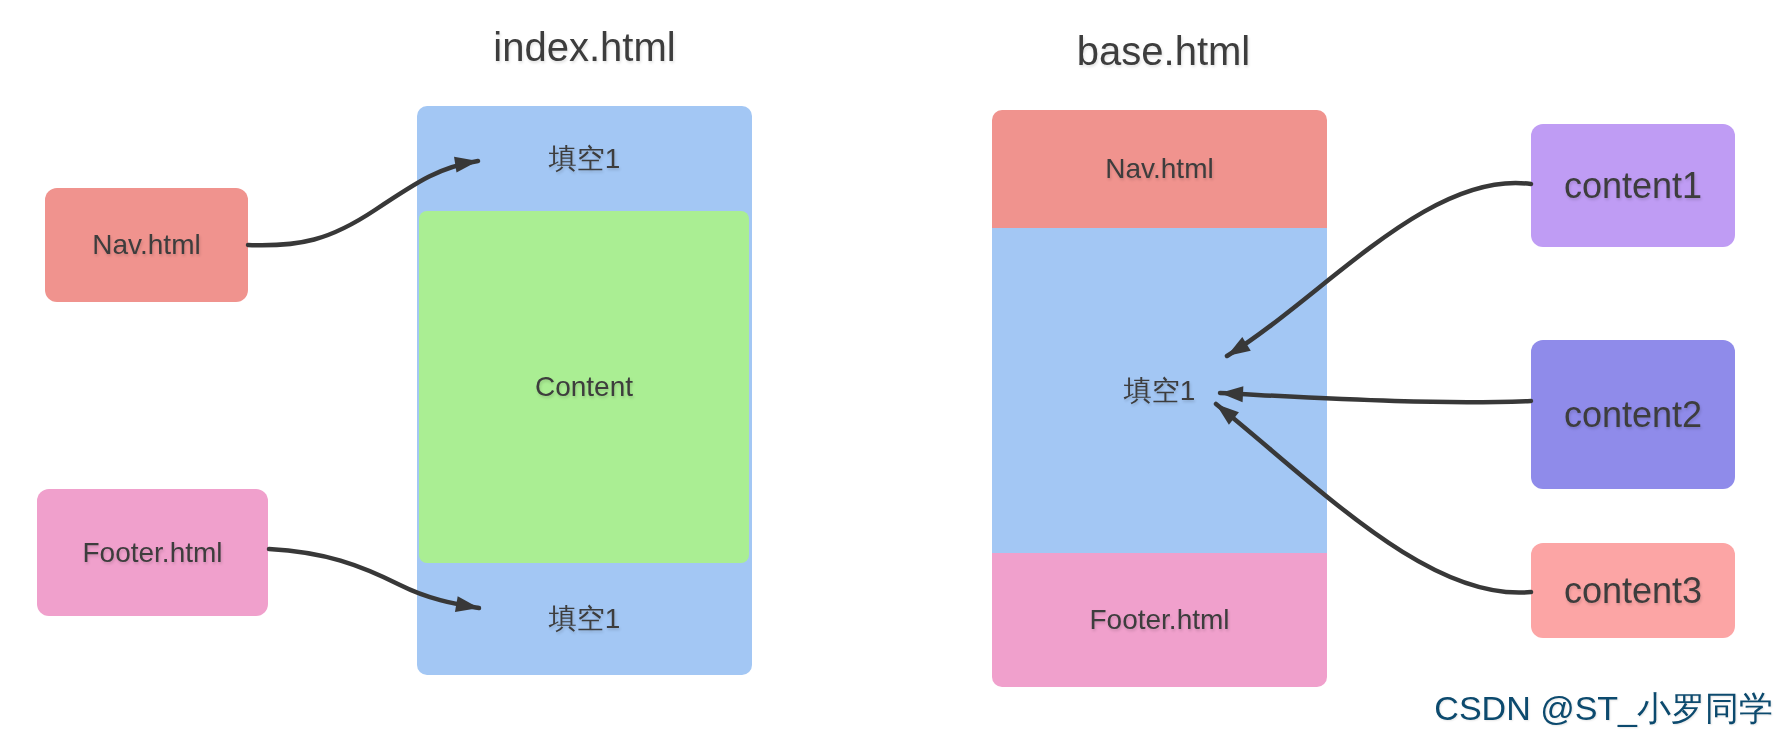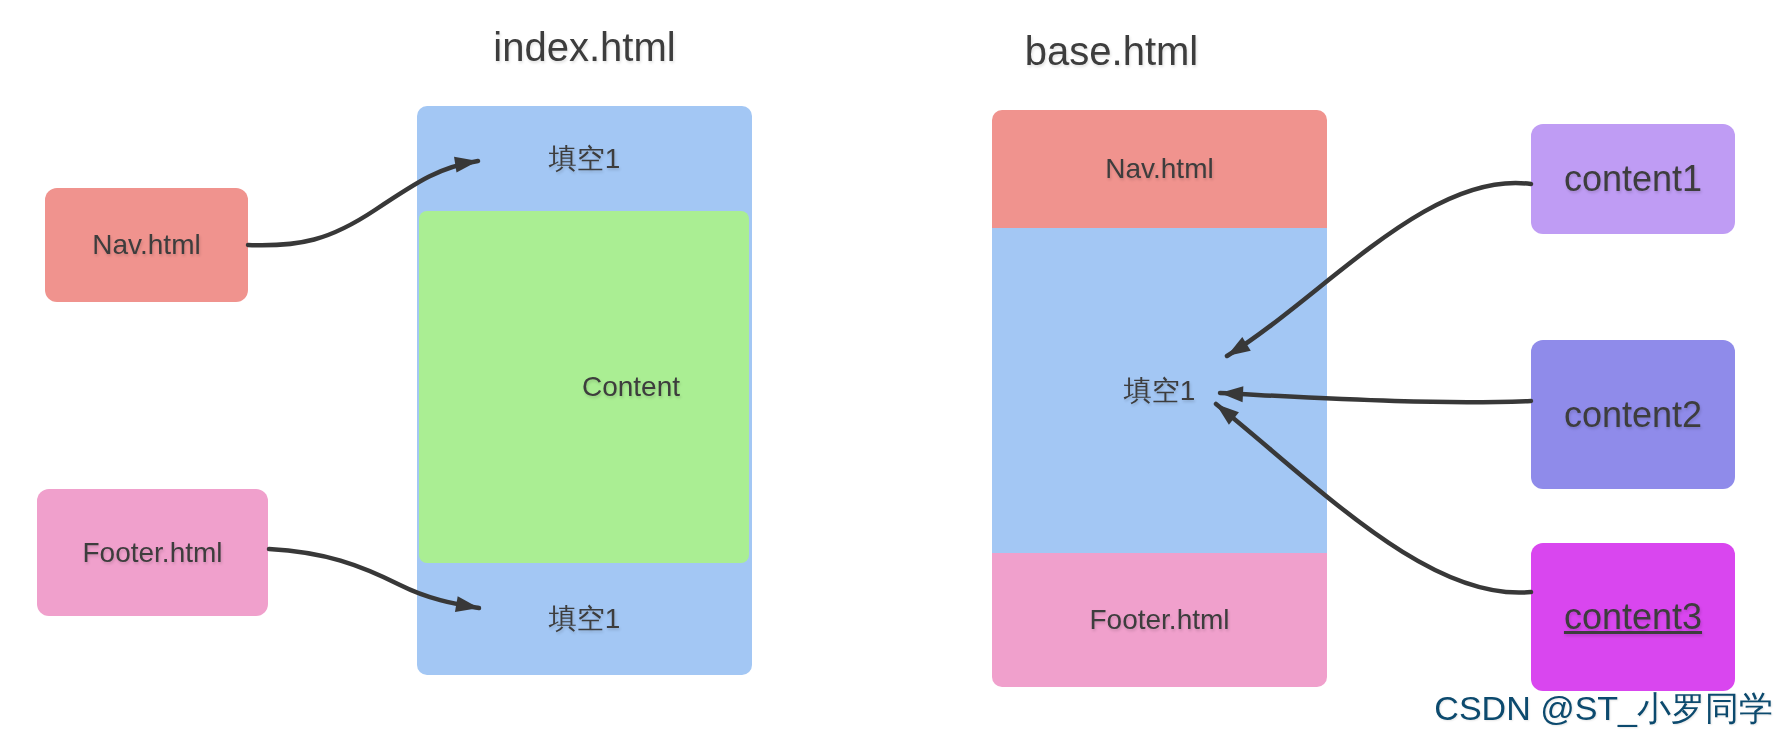--- a/index.html
+++ b/index.html
@@ -57,41 +57,41 @@
 <div class="canvas">
 
   <div class="diagram-title abs" style="left:417px;top:24px;width:335px;height:46px;">index.html</div>
 
   <div class="abs big-container" style="left: 417px; top: 106px; width: 335px; height: 569px; background-color: rgb(163, 199, 244);"></div>
 
   <div class="abs" style="left: 419px; top: 211px; width: 330px; height: 352px; border-radius: 8px; background-color: rgb(170, 238, 147);"></div>
 
   <div class="abs lbl fs40" style="left:417px;top:106px;width:335px;height:105px;">填空1</div>
 
-  <div class="abs lbl fs40" style="left:419px;top:211px;width:330px;height:352px;padding-left:47px;">Content</div>
+  <div class="abs lbl fs40" style="left:419px;top:211px;width:330px;height:352px;">Content</div>
 
   <div class="abs lbl fs40" style="left:417px;top:563px;width:335px;height:112px;">填空1</div>
 
   <div class="abs lbl fs40 rounded-box" style="left: 45px; top: 188px; width: 203px; height: 114px; background-color: rgb(240, 147, 142);">Nav.html</div>
 
   <div class="abs lbl fs40 rounded-box" style="left: 37px; top: 489px; width: 231px; height: 127px; background-color: rgb(240, 160, 204);">Footer.html</div>
 
-  <div class="diagram-title abs" style="left:944px;top:28px;width:335px;height:46px;">base.html</div>
+  <div class="diagram-title abs" style="left:996px;top:28px;width:335px;height:46px;">base.html</div>
 
   <div class="abs base-stack" style="left:992px;top:110px;width:335px;height:577px;">
     <div class="lbl fs40" style="height: 118px; background-color: rgb(240, 147, 142);">Nav.html</div>
     <div class="lbl fs40" style="height: 325px; background-color: rgb(163, 199, 244);">填空1</div>
     <div class="lbl fs40" style="height: 134px; background-color: rgb(240, 160, 204);">Footer.html</div>
   </div>
 
-  <div class="abs lbl fs36 rounded-box" style="left: 1531px; top: 124px; width: 204px; height: 110px; background-color: rgb(191, 156, 244);">content1</div>
+  <div class="abs lbl fs36 rounded-box" style="left: 1531px; top: 124px; width: 204px; height: 123px; background-color: rgb(191, 156, 244);">content1</div>
 
   <div class="abs lbl fs36 rounded-box" style="left: 1531px; top: 340px; width: 204px; height: 149px; background-color: rgb(143, 139, 234);">content2</div>
 
-  <div class="abs lbl fs36 rounded-box" style="left: 1531px; top: 543px; width: 204px; height: 148px; background-color: #d946ef; text-decoration: underline;">content3</div>
+  <div class="abs lbl fs36 rounded-box" style="left: 1531px; top: 543px; width: 204px; height: 95px; background-color: #fca5a5;">content3</div>
 
   <svg class="arrow-layer" width="1777" height="735" viewBox="0 0 1777 735">
     <defs>
       <marker id="arrowhead" markerUnits="userSpaceOnUse" markerWidth="26" markerHeight="18" refX="24" refY="9" orient="auto">
         <path d="M1,1 L24,9 L1,17 Z" fill="#383838" style="fill: rgb(56, 56, 56);"></path>
       </marker>
     </defs>
     <path class="arrow-path" d="M248,245 C300,247 330,240 375,210 S440,167 478,161" marker-end="url(#arrowhead)" style="stroke: rgb(56, 56, 56);"></path>
     <path class="arrow-path" d="M269,549 C325,552 360,565 400,585 C430,600 456,604 479,608" marker-end="url(#arrowhead)" style="stroke: rgb(56, 56, 56);"></path>
     <path class="arrow-path" d="M1531,184 C1430,170 1325,295 1227,356" marker-end="url(#arrowhead)" style="stroke: rgb(56, 56, 56);"></path>

